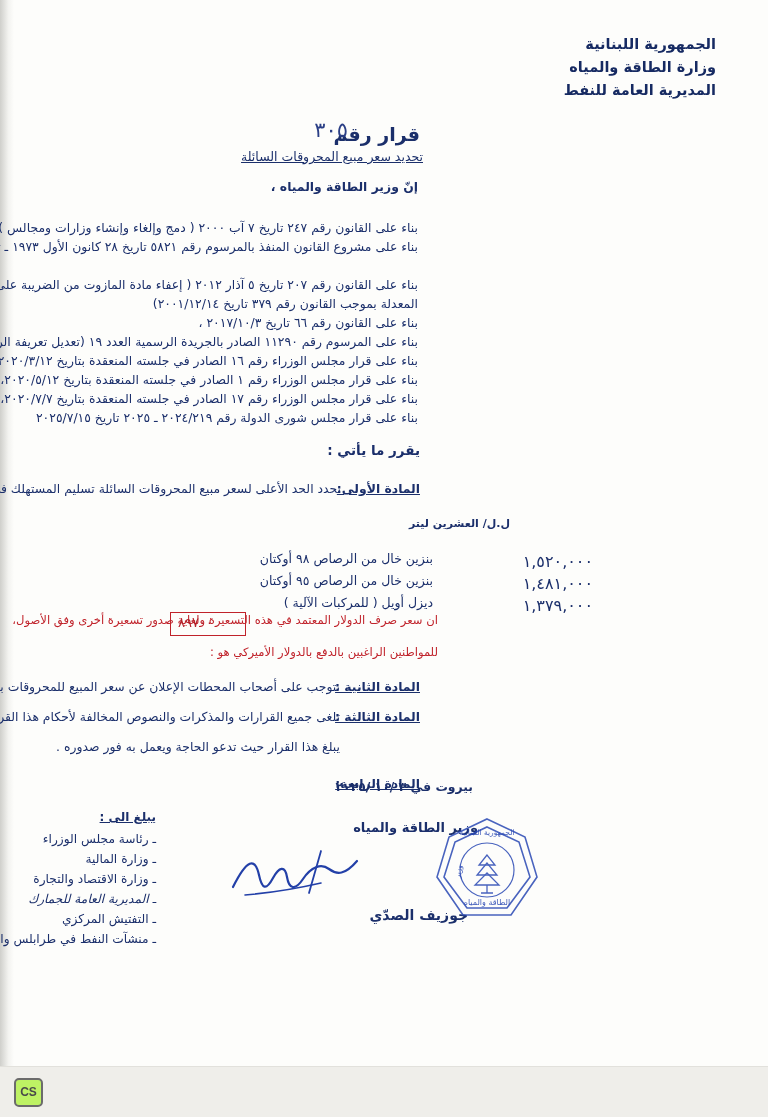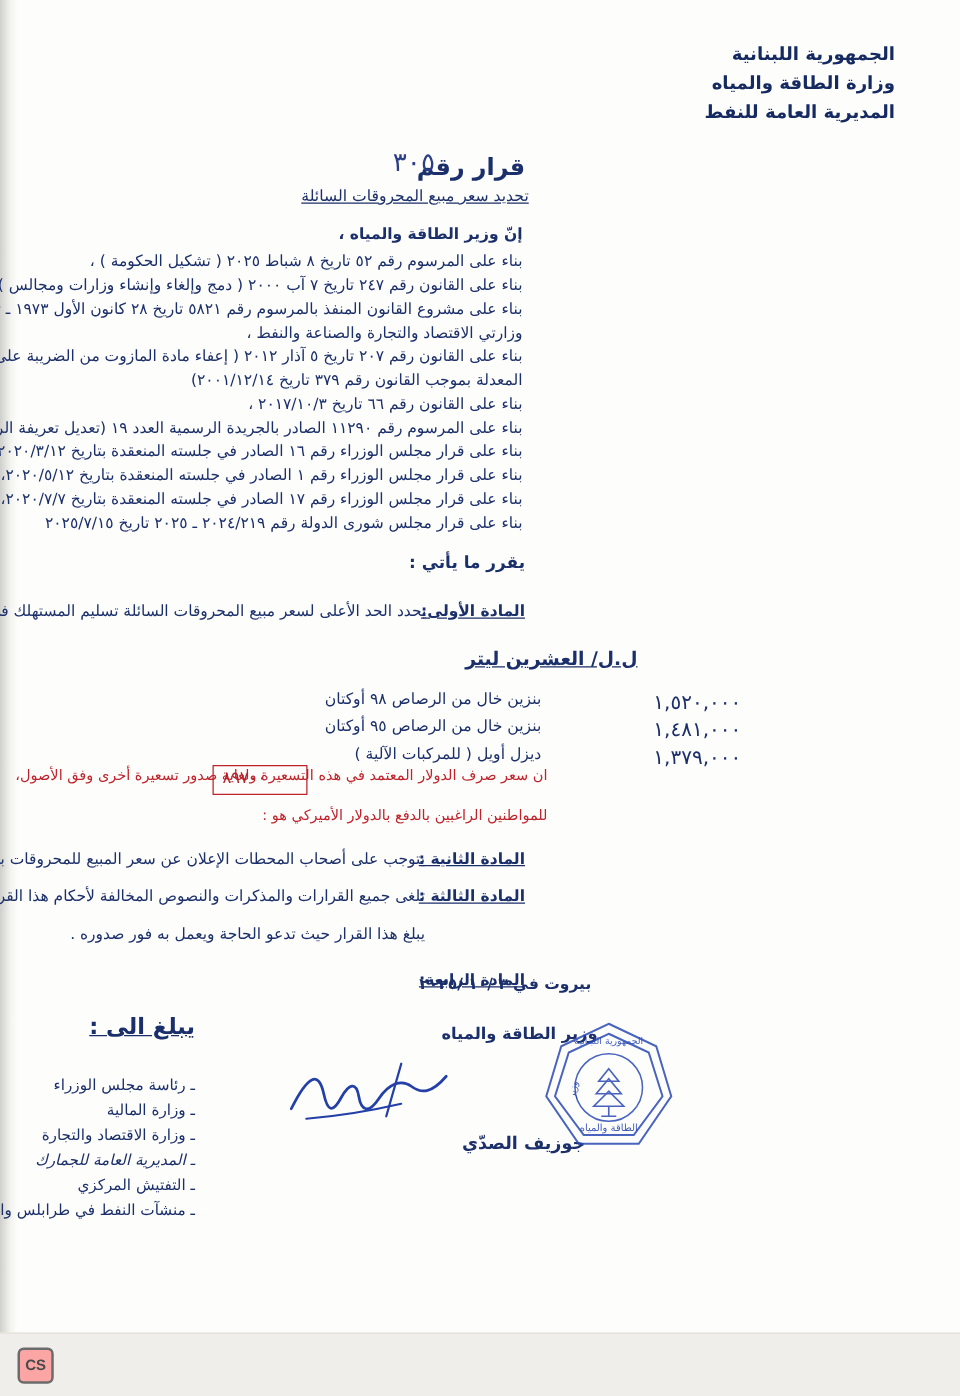--- a/index.html
+++ b/index.html
@@ -79,22 +79,21 @@
     text-decoration: underline;
   }
   .decides {
     font-size: 13.5px;
     font-weight: bold;
   }
   .article {
     font-size: 12.4px;
   }
   .price-unit {
-    font-size: 15px;
-    text-decoration: underline;
+    font-size: 11px;
     font-weight: bold;
   }
   .fuel {
     font-size: 12.5px;
   }
   .amount {
     font-size: 16px;
     letter-spacing: 0.4px;
   }
   .red {
@@ -111,26 +110,25 @@
   }
   .box-val {
     position: absolute;
     left: 178px;
     top: 615px;
     font-size: 13px;
     color: #b3202a;
     letter-spacing: 1px;
   }
   .notify-title {
-    font-size: 18px;
+    font-size: 12px;
     text-decoration: underline;
   }
   .notify-item {
     font-size: 12.2px;
-    margin-top: 29px;
   }
   .minister {
     font-size: 13px;
     font-weight: bold;
   }
   .signame {
     font-size: 14px;
     font-weight: bold;
   }
   
@@ -166,21 +164,21 @@
     width: 25px; height: 25px;
     border: 2px solid #6b6b6b;
     border-radius: 5px;
     color: #4a4a4a;
     font-size: 12px;
     font-weight: bold;
     display: flex;
     align-items: center;
     justify-content: center;
     font-family: "Liberation Sans", sans-serif;
-    background: #fca5a5;
+    background: #bef264;
   }
   .cs-text {
     font-family: "Liberation Sans", sans-serif;
     font-size: 21px;
     color: #5d5d5d;
     letter-spacing: 0.2px;
   }
 </style>
 </head>
 <body>
@@ -193,24 +191,22 @@
     <div class="txt head" style="top:34px; right:52px;">الجمهورية اللبنانية</div>
     <div class="txt head" style="top:57px; right:52px;">وزارة الطاقة والمياه</div>
     <div class="txt head underline" style="top:80px; right:52px;">المديرية العامة للنفط</div>
 
     <div class="txt title-num" style="top:120px; right:348px;">قرار رقم</div>
     <div class="txt hand" style="top:115px; right:420px;">٣٠٥</div>
     <div class="txt subtitle" style="top:148px; right:345px;">تحديد سعر مبيع المحروقات السائلة</div>
 
     <div class="txt body-line bold" style="top:178px; right:350px;">إنّ وزير الطاقة والمياه ،</div>
 
-    <div class="txt body-line" style="top:200px; right:350px;">بناء على المرسوم رقم ٥٢ تاريخ ٨ شباط ٢٠٢٥ ( تشكيل الحكومة ) ،</div>
     <div class="txt body-line" style="top:219px; right:350px;">بناء على القانون رقم ٢٤٧ تاريخ ٧ آب ٢٠٠٠ ( دمج وإلغاء وإنشاء وزارات ومجالس )</div>
     <div class="txt body-line" style="top:238px; right:350px;">بناء على مشروع القانون المنفذ بالمرسوم رقم ٥٨٢١ تاريخ ٢٨ كانون الأول ١٩٧٣ ـ تحديد مهام وملاكات</div>
-    <div class="txt body-line" style="top:257px; right:350px;">وزارتي الاقتصاد والتجارة والصناعة والنفط ،</div>
     <div class="txt body-line" style="top:276px; right:350px;">بناء على القانون رقم ٢٠٧ تاريخ ٥ آذار ٢٠١٢ ( إعفاء مادة المازوت من الضريبة على القيمة المضافة</div>
     <div class="txt body-line" style="top:295px; right:350px;">المعدلة بموجب القانون رقم ٣٧٩ تاريخ ٢٠٠١/١٢/١٤)</div>
     <div class="txt body-line" style="top:314px; right:350px;">بناء على القانون رقم ٦٦ تاريخ ٢٠١٧/١٠/٣ ،</div>
     <div class="txt body-line" style="top:333px; right:350px;">بناء على المرسوم رقم ١١٢٩٠ الصادر بالجريدة الرسمية العدد ١٩ (تعديل تعريفة الرسوم الجمركية وفقاً للنظام المنسق ) ،</div>
     <div class="txt body-line" style="top:352px; right:350px;">بناء على قرار مجلس الوزراء رقم ١٦ الصادر في جلسته المنعقدة بتاريخ ٢٠٢٠/٣/١٢،</div>
     <div class="txt body-line" style="top:371px; right:350px;">بناء على قرار مجلس الوزراء رقم ١ الصادر في جلسته المنعقدة بتاريخ ٢٠٢٠/٥/١٢،</div>
     <div class="txt body-line" style="top:390px; right:350px;">بناء على قرار مجلس الوزراء رقم ١٧ الصادر في جلسته المنعقدة بتاريخ ٢٠٢٠/٧/٧،</div>
     <div class="txt body-line" style="top:409px; right:350px;">بناء على قرار مجلس شورى الدولة رقم ٢٠٢٤/٢١٩ ـ ٢٠٢٥ تاريخ ٢٠٢٥/٧/١٥</div>
 
     <div class="txt decides" style="top:440px; right:348px;">يقرر ما يأتي :</div>

